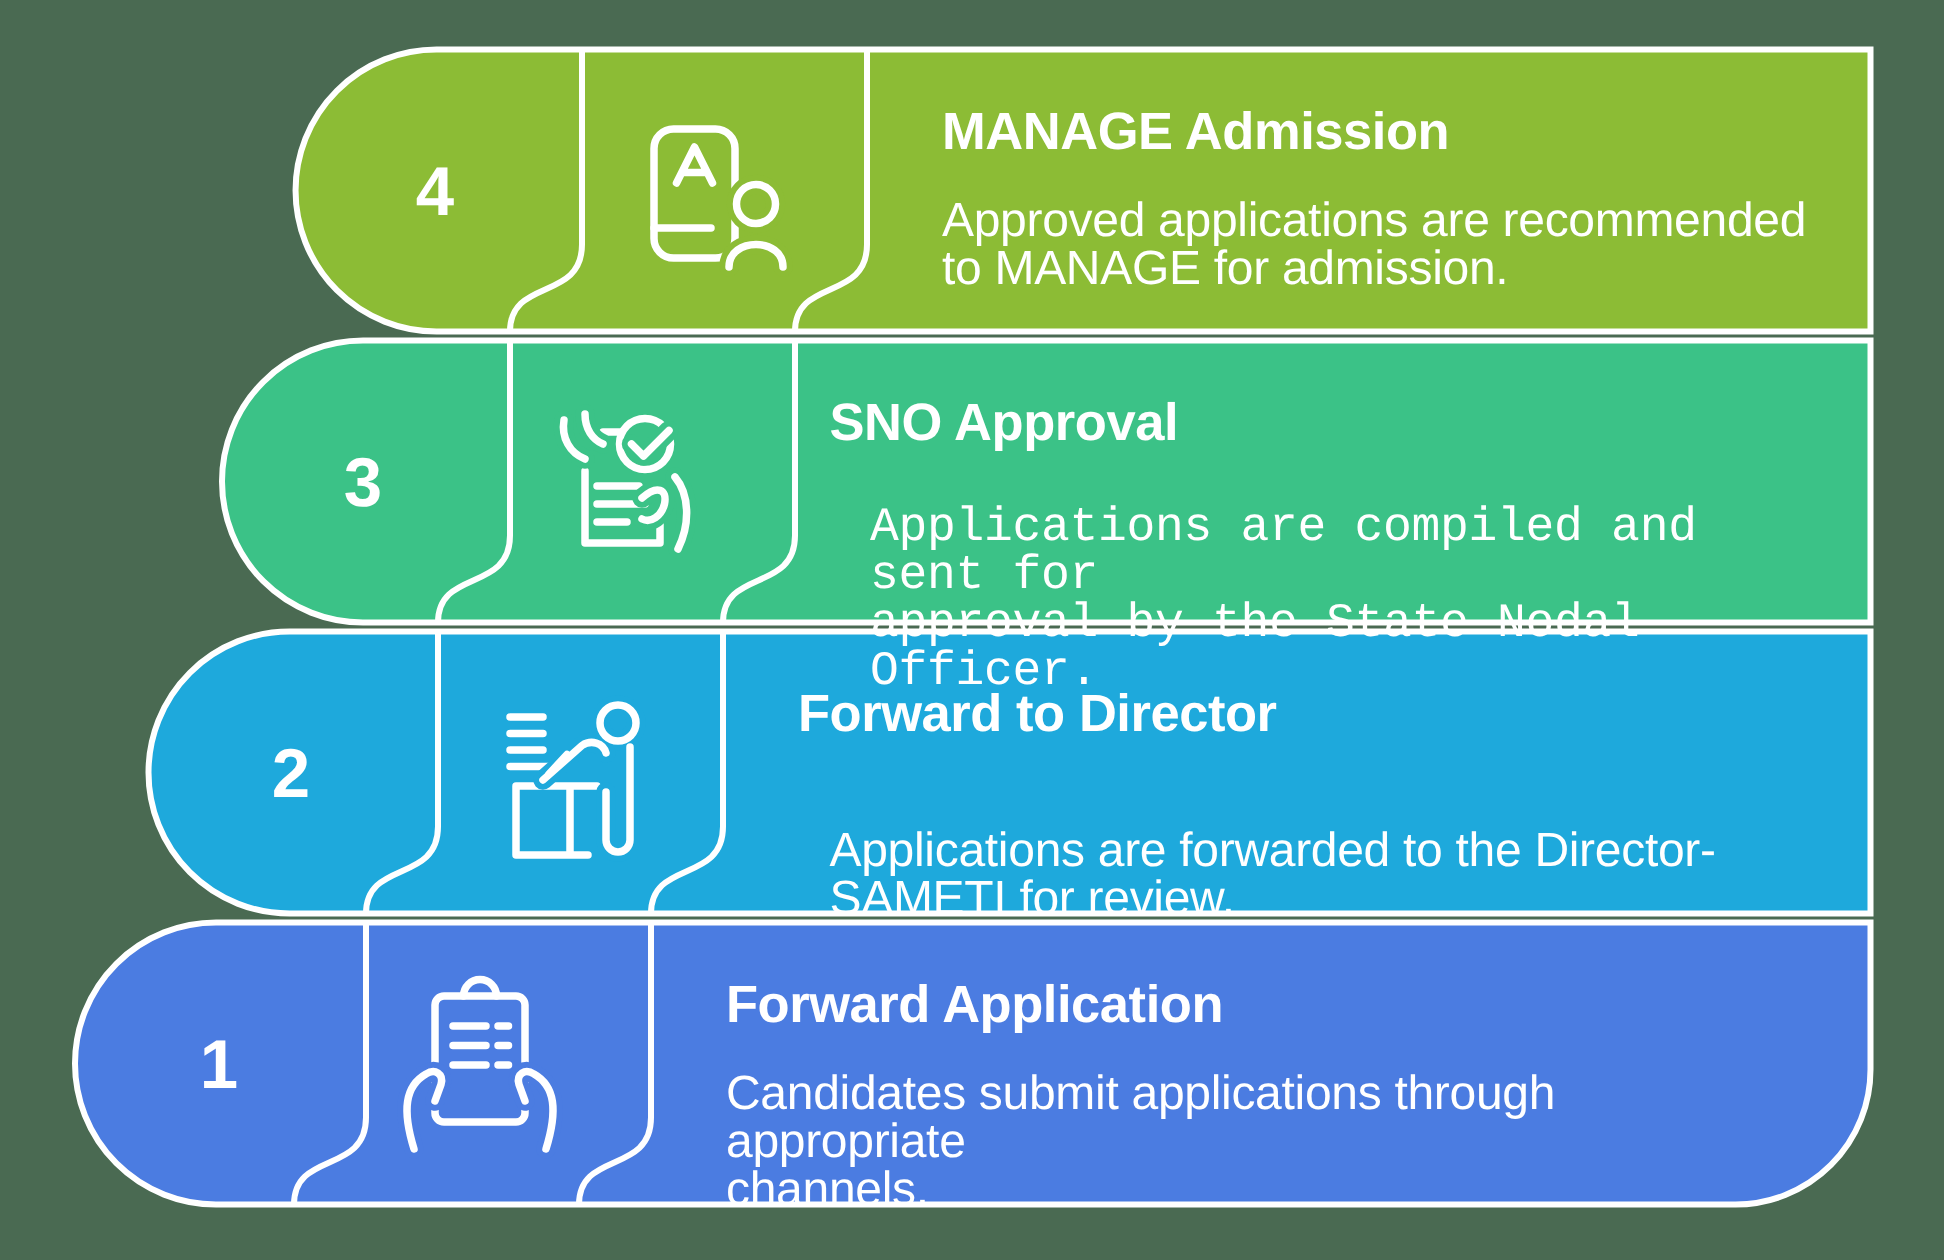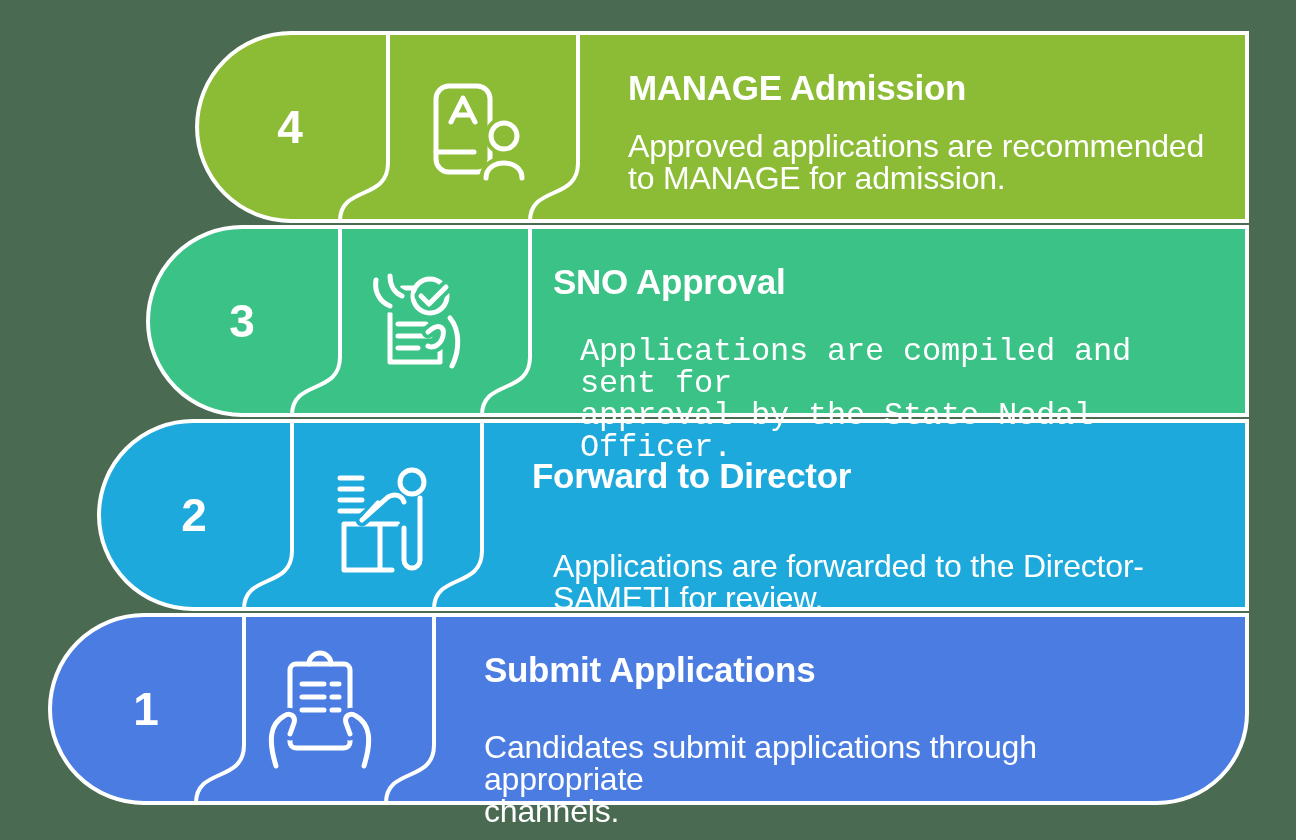--- a/index.html
+++ b/index.html
@@ -89,17 +89,17 @@
   <div class="title" style="left:553px;top:264px;">SNO Approval</div>
   <div class="desc" style="left:580px;top:336px;font-family:Liberation Mono, monospace;">Applications are compiled and sent for
 approval by the State Nodal Officer.</div>
 
   <div class="num" style="left:194px;top:515px;">2</div>
   <div class="title" style="left:532px;top:458px;text-align:center;">Forward to Director</div>
   <div class="desc" style="left:553px;top:518px;margin-top:32px;">Applications are forwarded to the Director-
 SAMETI for review.</div>
 
   <div class="num" style="left:146px;top:709px;">1</div>
-  <div class="title" style="left:484px;top:652px;">Submit Applications</div>
-  <div class="desc" style="left:484px;top:712px;margin-top:19px;">Candidates submit applications through appropriate
+  <div class="title" style="left:484px;top:652px;">Forward Application</div>
+  <div class="desc" style="left:484px;top:712px;">Candidates submit applications through appropriate
 channels.</div>
 
 </div>
 
 </body></html>

